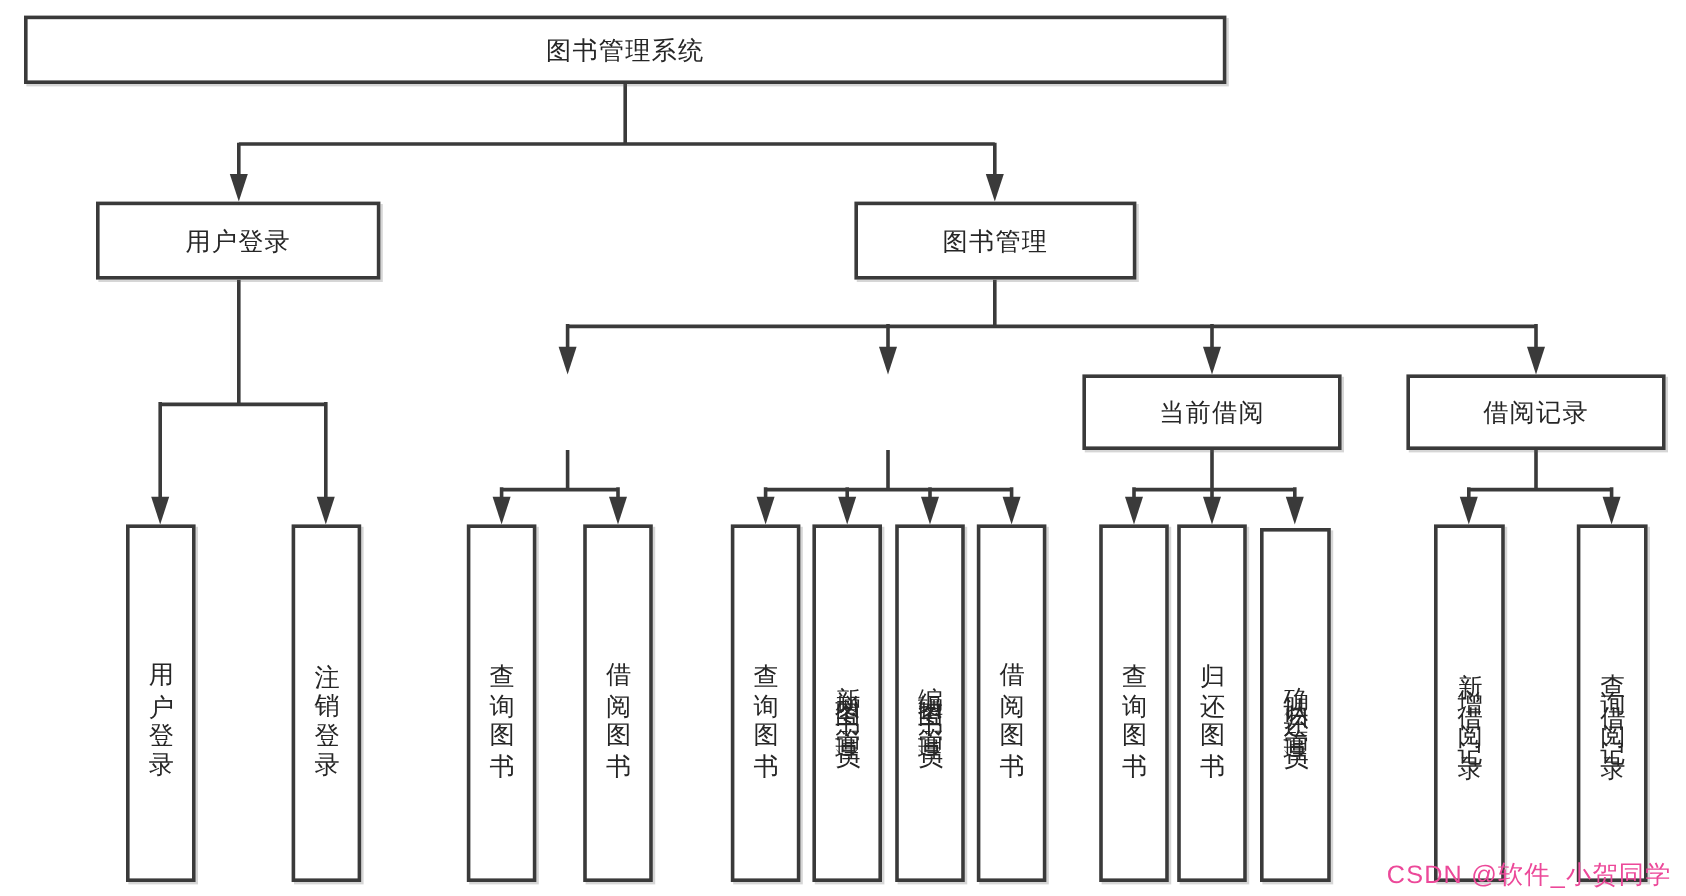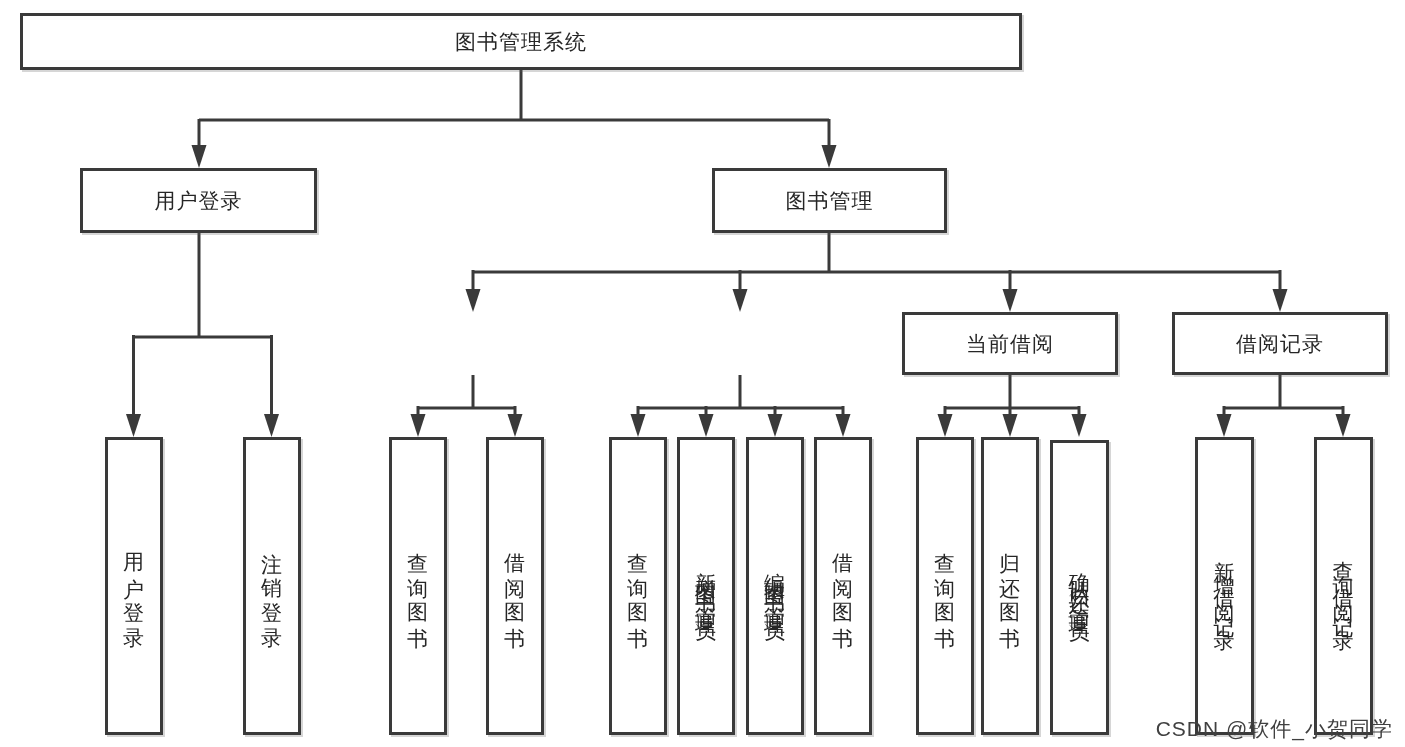--- a/index.html
+++ b/index.html
@@ -32,21 +32,21 @@
     line-height:1;
     white-space:nowrap;
   }
   .v-short span{letter-spacing:25px;}
   .v-med   span{letter-spacing:14px;}
   .v-long  span{letter-spacing:7px;}
   #watermark{
     position:absolute;
     right:12px;bottom:4px;
     font-size:21px;
-    color:#404040;
+    color:#ec4899;
     letter-spacing:1px;
     white-space:nowrap;
   }
 </style>
 </head>
 <body>
 
 <div id="canvas">
 
   <svg id="wires" viewBox="0 0 1405 747" xmlns="http://www.w3.org/2000/svg">

